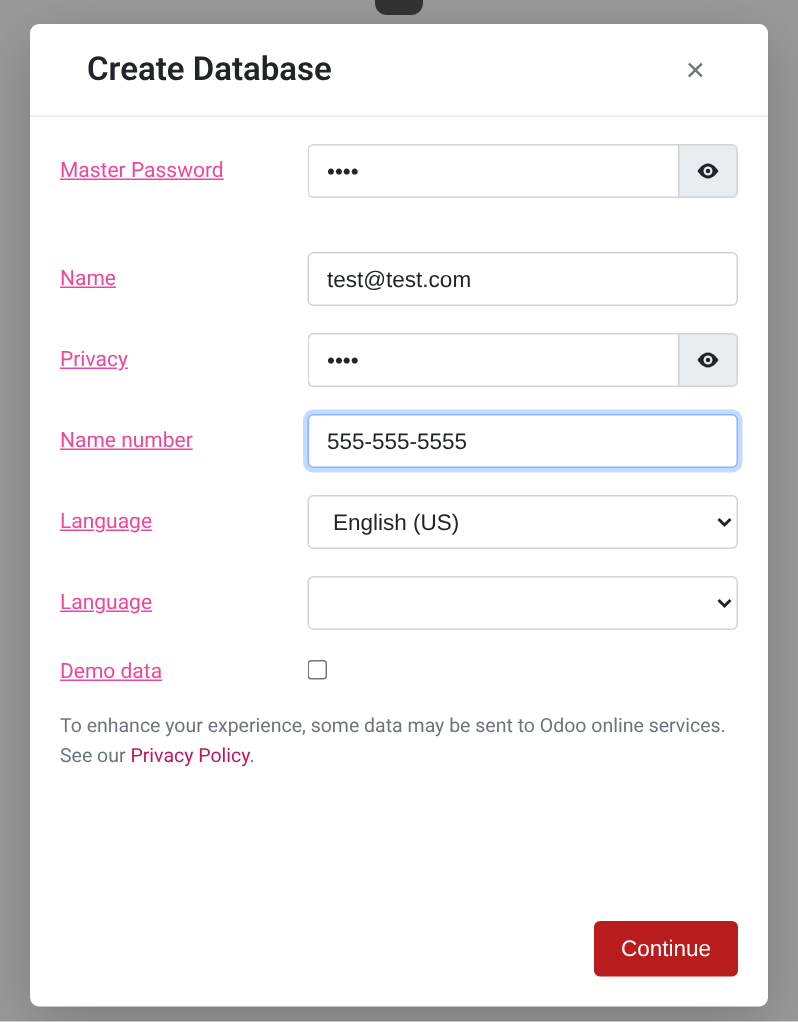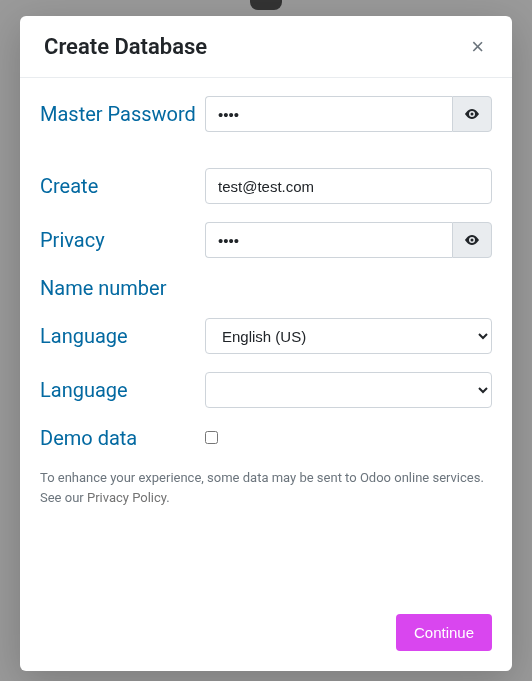--- a/index.html
+++ b/index.html
@@ -26,21 +26,21 @@
       left: 20px;
       right: 20px;
       bottom: 10px;
       background: #fff;
       border-radius: 6px;
       box-shadow: 0 10px 40px rgba(0,0,0,0.2);
       display: flex;
       flex-direction: column;
     }
     .modal-header {
-      padding: 18px 24px 18px;
+      padding: 18px 38px 18px;
       border-bottom: 1px solid #e9ecef;
       display: flex;
       justify-content: space-between;
       align-items: center;
     }
     .modal-title {
       font-size: 22px;
       font-weight: 600;
       color: #212529;
     }
@@ -58,23 +58,24 @@
       flex: 1;
     }
     .form-row {
       display: flex;
       align-items: center;
       margin-bottom: 18px;
     }
     .form-label {
       width: 165px;
       flex-shrink: 0;
-      font-size: 20px;
-      color: #0369a1;
+      font-size: 14px;
+      color: #ec4899;
       font-weight: 400;
+      text-decoration: underline;
     }
     .form-control-wrap {
       flex: 1;
       display: flex;
     }
     .form-input, .form-select {
       flex: 1;
       height: 36px;
       padding: 6px 12px;
       font-size: 15px;
@@ -112,28 +113,28 @@
       padding-right: 28px;
     }
     .checkbox-wrap { flex: 1; }
     .checkbox-input { width: 13px; height: 13px; cursor: pointer; }
     .info-text {
       font-size: 13px;
       color: #6c757d;
       line-height: 1.5;
       margin-top: 6px;
     }
-    .info-text a { color: #737373; text-decoration: none; }
+    .info-text a { color: #be185d; text-decoration: none; }
     .modal-footer {
       padding: 18px 20px 20px;
       display: flex;
       justify-content: flex-end;
     }
     .btn-primary {
-      background: #d946ef;
+      background: #b91c1c;
       color: #fff;
       border: none;
       padding: 10px 18px;
       font-size: 15px;
       border-radius: 4px;
       cursor: pointer;
     }
   </style>
 </head>
 <body>
@@ -158,41 +159,44 @@
               <circle cx="8" cy="8" r="1.5"></circle>
             </svg>
         </div>
       </div>
     </div>
 
     <div class="form-row">
     </div>
 
     <div class="form-row">
-      <label class="form-label">Create</label>
+      <label class="form-label">Name</label>
       <div class="form-control-wrap">
         <input type="text" class="form-input" value="test@test.com" style="">
       </div>
     </div>
 
     <div class="form-row">
       <label class="form-label">Privacy</label>
       <div class="form-control-wrap">
         <input type="text" class="form-input with-append" value="••••" style="">
         <div class="input-append">
           <svg class="eye-svg" viewBox="0 0 16 16" fill="#212529">
               <path d="M8 3C4 3 1 8 1 8s3 5 7 5 7-5 7-5-3-5-7-5zm0 8a3 3 0 110-6 3 3 0 010 6z"></path>
               <circle cx="8" cy="8" r="1.5"></circle>
             </svg>
         </div>
       </div>
     </div>
 
     <div class="form-row">
       <label class="form-label">Name number</label>
+      <div class="form-control-wrap">
+        <input type="text" class="form-input focused" value="555-555-5555" style="">
+      </div>
     </div>
 
     <div class="form-row">
       <label class="form-label">Language</label>
       <div class="form-control-wrap">
         <select class="form-select">
           <option>English (US)</option>
         </select>
       </div>
     </div>

